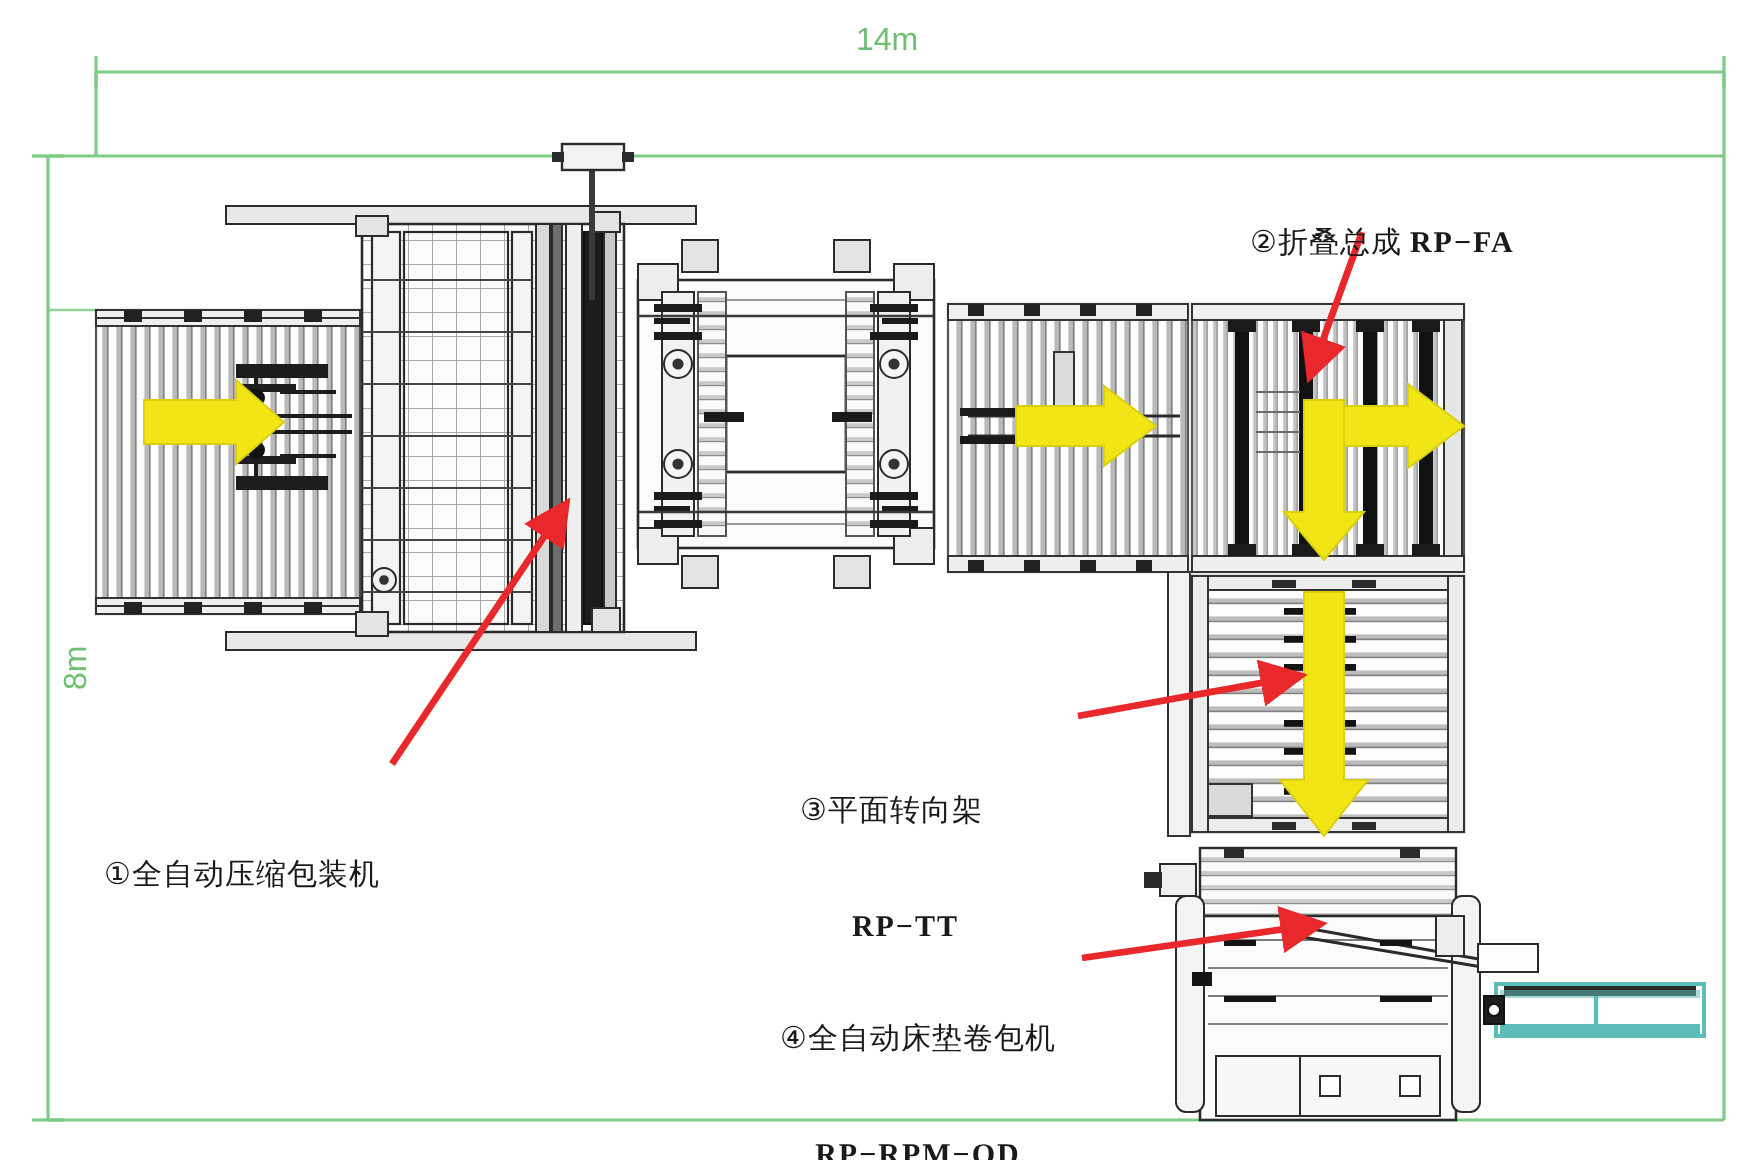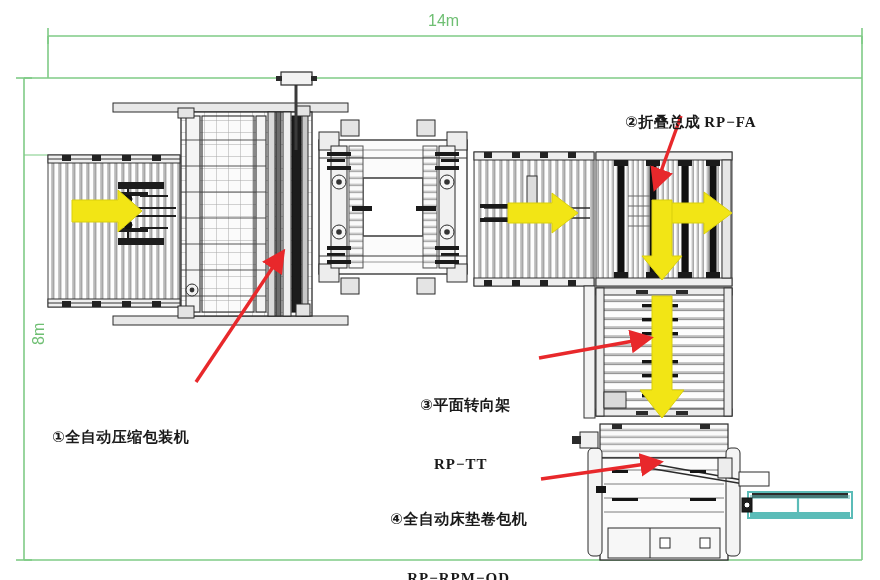--- a/index.html
+++ b/index.html
@@ -4,21 +4,21 @@
 <style>
   html,body{margin:0;padding:0;background:#ffffff;}
   body{
     width:880px;height:580px;position:relative;overflow:hidden;
     font-family:"Liberation Serif","DejaVu Serif",serif;
     color:#1a1a1a;
   }
   #stage{position:absolute;inset:0;width:789px;height:580px;}
   svg.layer{position:absolute;left:0;top:0;width:880px;height:580px;overflow:visible;}
   .lbl{position:absolute;white-space:pre;line-height:1.25;}
-  .lbl-cn{font-family:"DejaVu Sans","Liberation Sans",sans-serif;font-weight:700;font-size:15px;letter-spacing:.5px;}
+  .lbl-cn{font-family:"DejaVu Sans","Liberation Sans",sans-serif;font-weight:400;font-size:15px;letter-spacing:.5px;}
   .lbl-code{font-family:"Liberation Serif","DejaVu Serif",serif;font-weight:700;font-size:15px;letter-spacing:1px;}
   .dim-txt{position:absolute;color:#6fbf73;font-family:"Liberation Sans","DejaVu Sans",sans-serif;font-size:16px;}
   .dim-txt.vert{transform:rotate(-90deg);transform-origin:left top;}
   .callout{position:absolute;}
   .callout .ln1{display:block;}
   .callout .ln2{display:block;text-align:center;}
 </style>
 </head>
 <body>
 
@@ -406,23 +406,23 @@
   </svg>
 
   <div class="callout lbl" style="left:52px;top:388px;">
     <span class="lbl-cn ln1">①全自动压缩包装机</span>
   </div>
 
   <div class="callout lbl" style="left:609px;top:92px;">
     <span class="lbl-cn ln1" style="display:inline-block;">②折叠总成</span><span class="lbl-code" style="display:inline-block;margin-left:4px;">RP−FA</span>
   </div>
 
-  <div class="callout lbl" style="left:420px;top:356px;">
+  <div class="callout lbl" style="left:400px;top:356px;">
     <span class="lbl-cn ln1">③平面转向架</span>
-    <span class="lbl-code ln2" style="text-align:left;margin-left:14px;">RP−TT</span>
+    <span class="lbl-code ln2" style="text-align:center;margin-left:14px;">RP−TT</span>
   </div>
 
   <div class="callout lbl" style="left:390px;top:470px;">
     <span class="lbl-cn ln1">④全自动床垫卷包机</span>
     <span class="lbl-code ln2">RP−RPM−QD</span>
   </div>
 
 </div>
 
 </body></html>

